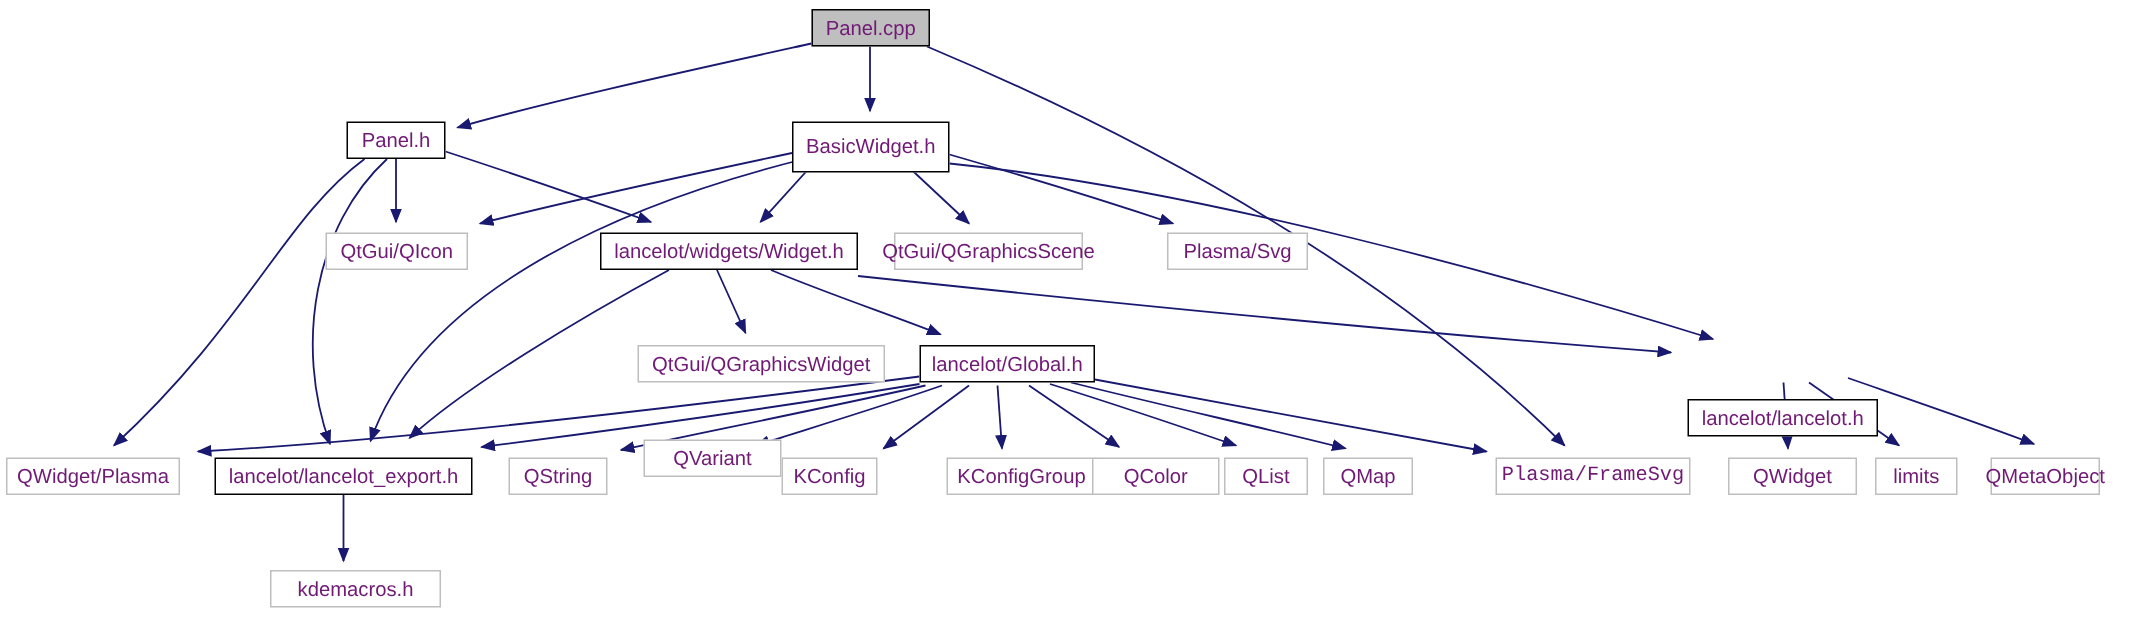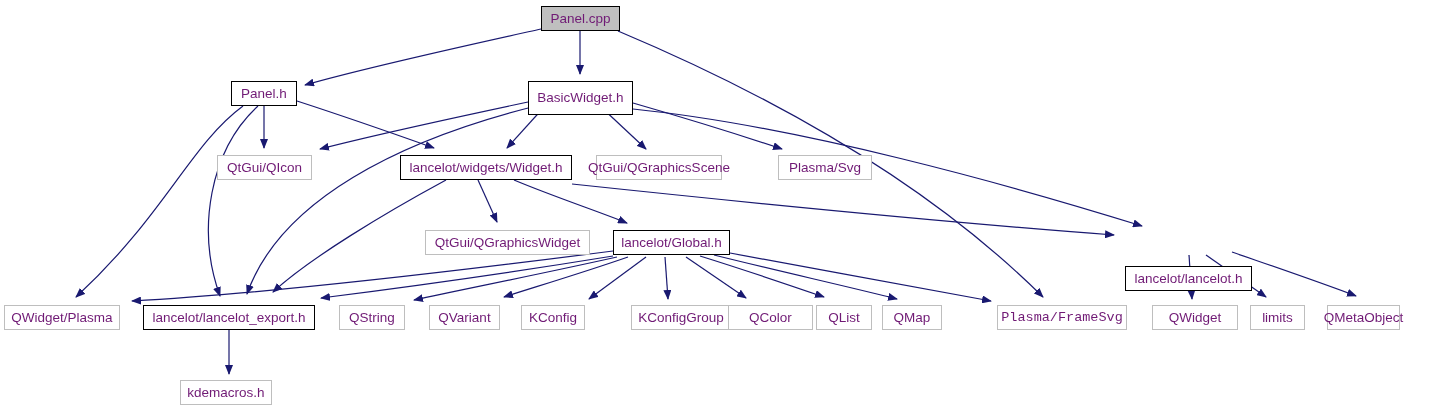--- a/index.html
+++ b/index.html
@@ -66,25 +66,25 @@
       <div class="node external" style="left: 217px; top: 155px; width: 95px; height: 25px;">QtGui/QIcon</div>
       <div class="node internal" style="left: 400px; top: 155px; width: 172px; height: 25px;">lancelot/widgets/Widget.h</div>
       <div class="node external" style="left: 596px; top: 155px; width: 126px; height: 25px;">QtGui/QGraphicsScene</div>
       <div class="node external" style="left: 778px; top: 155px; width: 94px; height: 25px;">Plasma/Svg</div>
       <div class="node external" style="left: 425px; top: 230px; width: 165px; height: 25px;">QtGui/QGraphicsWidget</div>
       <div class="node internal" style="left: 613px; top: 230px; width: 117px; height: 25px;">lancelot/Global.h</div>
       <div class="node internal" style="left: 1125px; top: 230px; width: 127px; height: 25px; margin-top: 36px;">lancelot/lancelot.h</div>
       <div class="node external" style="left: 4px; top: 305px; width: 116px; height: 25px;">QWidget/Plasma</div>
       <div class="node internal" style="left: 143px; top: 305px; width: 172px; height: 25px;">lancelot/lancelot_export.h</div>
       <div class="node external" style="left: 339px; top: 305px; width: 66px; height: 25px;">QString</div>
-      <div class="node external" style="left: 429px; top: 305px; width: 71px; height: 25px;">QVariant</div>
+      <div class="node external" style="left: 429px; top: 293px; width: 92px; height: 25px;">QVariant</div>
       <div class="node external" style="left: 521px; top: 305px; width: 64px; height: 25px;">KConfig</div>
       <div class="node external" style="left: 631px; top: 305px; width: 100px; height: 25px;">KConfigGroup</div>
       <div class="node external" style="left: 728px; top: 305px; width: 85px; height: 25px;">QColor</div>
       <div class="node external" style="left: 816px; top: 305px; width: 56px; height: 25px;">QList</div>
       <div class="node external" style="left: 882px; top: 305px; width: 60px; height: 25px;">QMap</div>
       <div class="node external" style="left: 997px; top: 305px; width: 130px; height: 25px; font-family: Liberation Mono, monospace;">Plasma/FrameSvg</div>
       <div class="node external" style="left: 1152px; top: 305px; width: 86px; height: 25px;">QWidget</div>
       <div class="node external" style="left: 1250px; top: 305px; width: 55px; height: 25px;">limits</div>
       <div class="node external" style="left: 1327px; top: 305px; width: 73px; height: 25px;">QMetaObject</div>
-      <div class="node external" style="left: 180px; top: 380px; width: 92px; height: 25px;">kdemacros.h</div>
+      <div class="node external" style="left: 180px; top: 380px; width: 114px; height: 25px;">kdemacros.h</div>
     </div>
 </div>
 
 </body></html>

